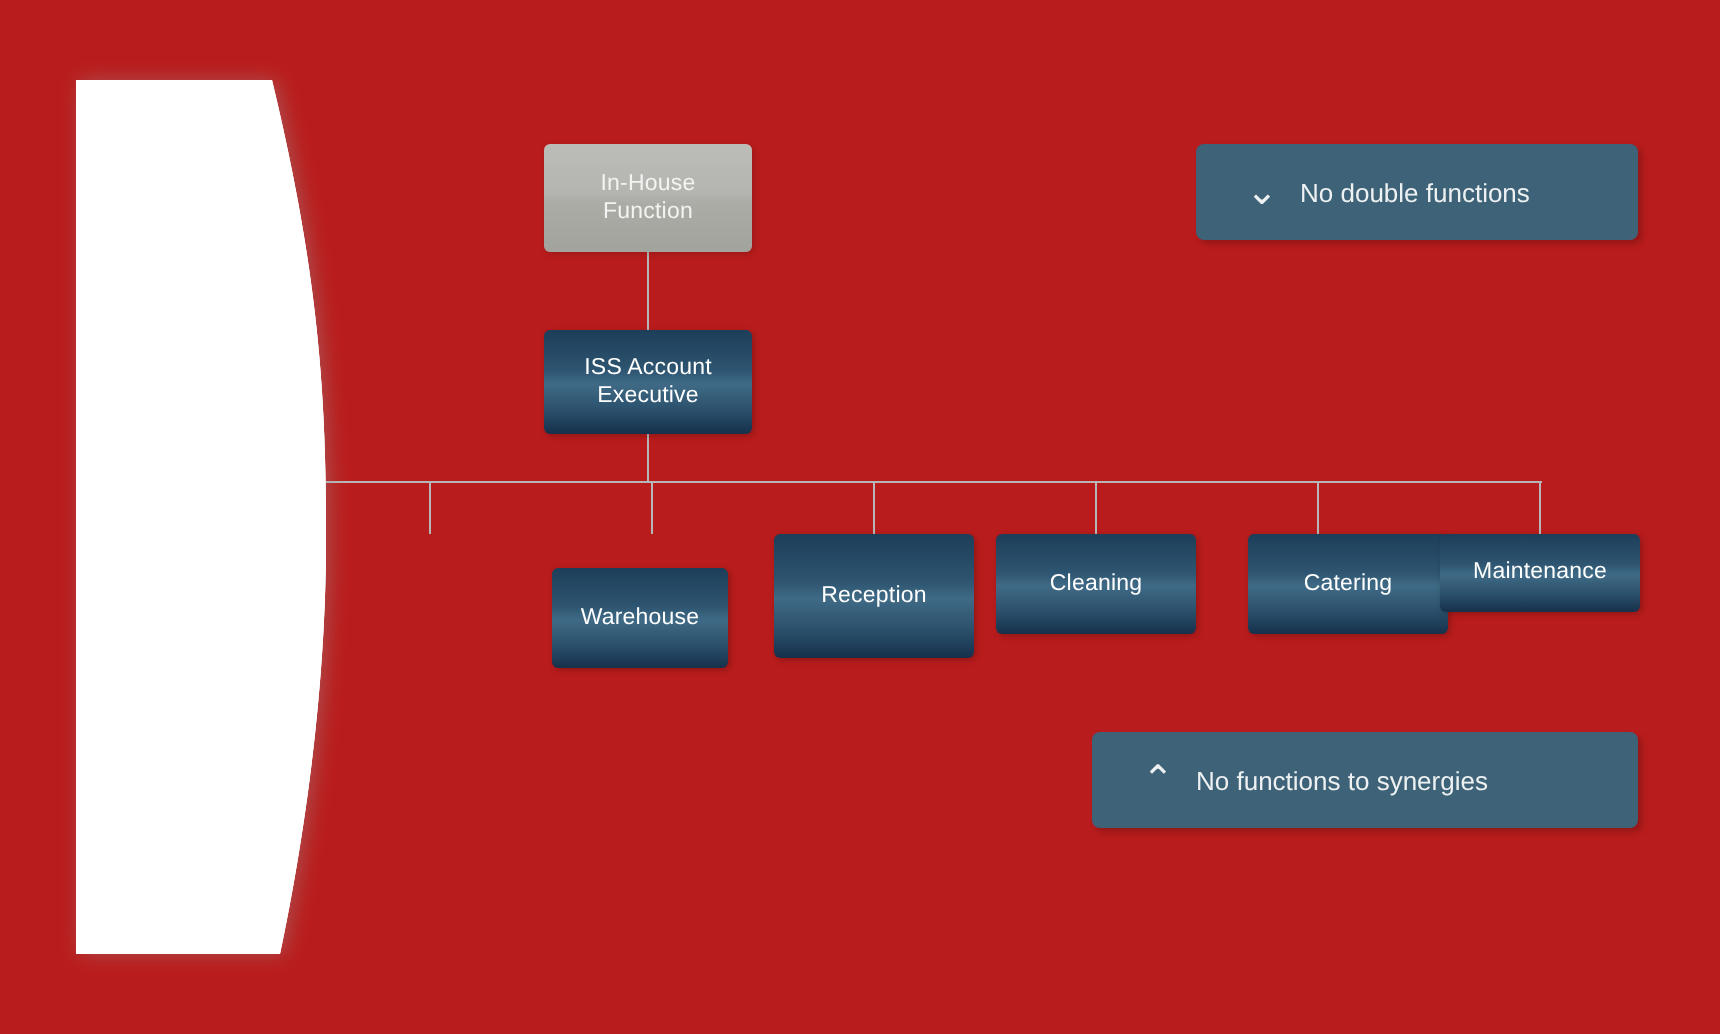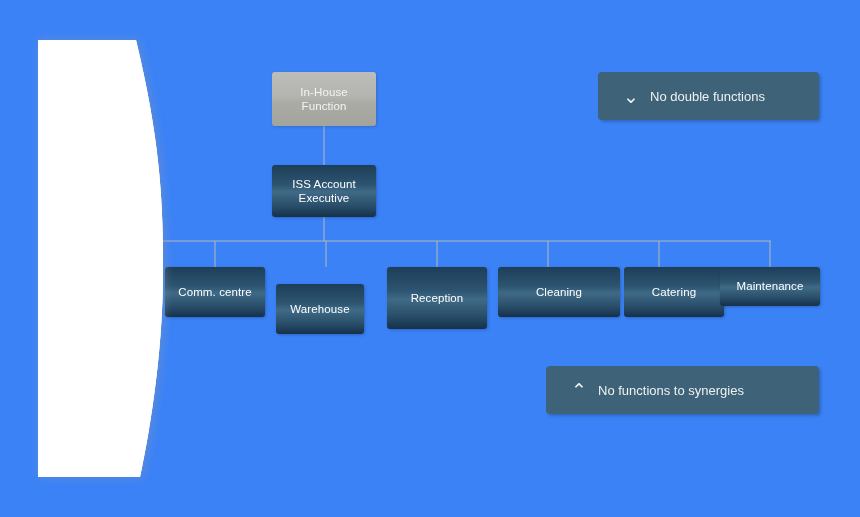--- a/index.html
+++ b/index.html
@@ -12,21 +12,21 @@
     height: 517px;
     overflow: hidden;
     background: #f4f4f5;
     font-family: "Liberation Sans", sans-serif;
   }
 
   #stage {
     position: relative;
     width: 860px;
     height: 517px;
-    background: #3b82f6;
+    background: #b91c1c;
     overflow: hidden;
   }
 
   
   #connectors {
     position: absolute;
     left: 0; top: 0;
     width: 860px; height: 517px;
     pointer-events: none;
   }
@@ -133,30 +133,27 @@
   <div class="node node-grey" style="left:272px; top:72px; width:104px; height:54px;">
     <span class="node-label">In-House
 Function</span>
   </div>
 
   <div class="node node-navy" style="left:272px; top:165px; width:104px; height:52px;">
     <span class="node-label">ISS Account
 Executive</span>
   </div>
 
-  <div class="node node-navy" style="left:165px; top:267px; width:100px; height:50px;">
-    <span class="node-label">Comm. centre</span>
-  </div>
   <div class="node node-navy" style="left:276px; top:284px; width:88px; height:50px;justify-content:center;">
     <span class="node-label">Warehouse</span>
   </div>
   <div class="node node-navy" style="left:387px; top:267px; width:100px; height:62px;">
     <span class="node-label">Reception</span>
   </div>
-  <div class="node node-navy" style="left:498px; top:267px; width:122px; height:50px;">
+  <div class="node node-navy" style="left:498px; top:267px; width:100px; height:50px;">
     <span class="node-label">Cleaning</span>
   </div>
   <div class="node node-navy" style="left:609px; top:267px; width:100px; height:50px;margin-left:15px;">
     <span class="node-label">Catering</span>
   </div>
   <div class="node node-navy" style="left:720px; top:267px; width:100px; height:39px;">
     <span class="node-label">Maintenance</span>
   </div>
 
   <div class="callout" style="left:598px; top:72px; width:221px; height:48px;">

